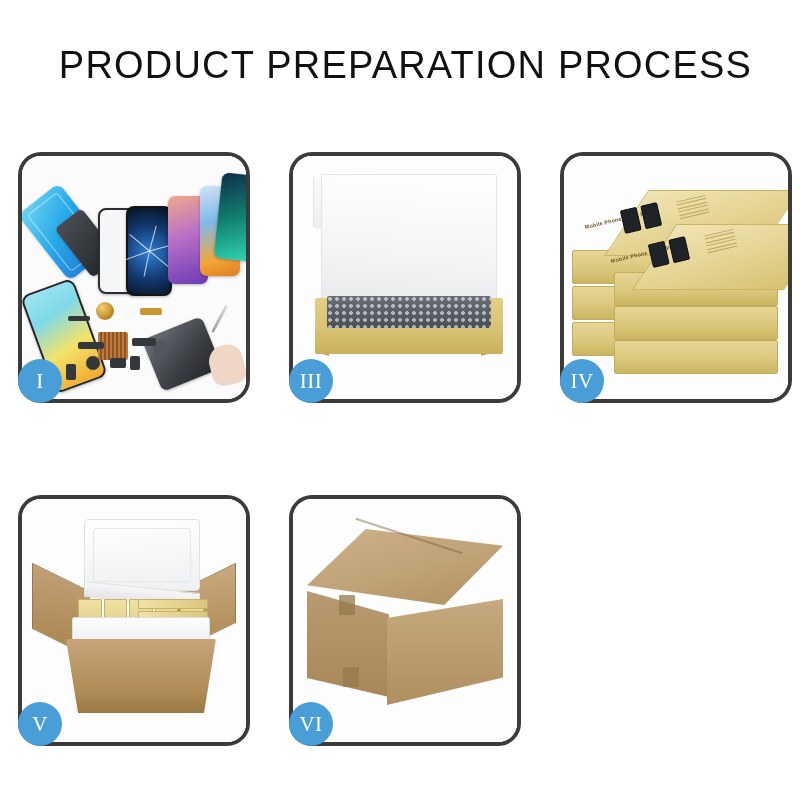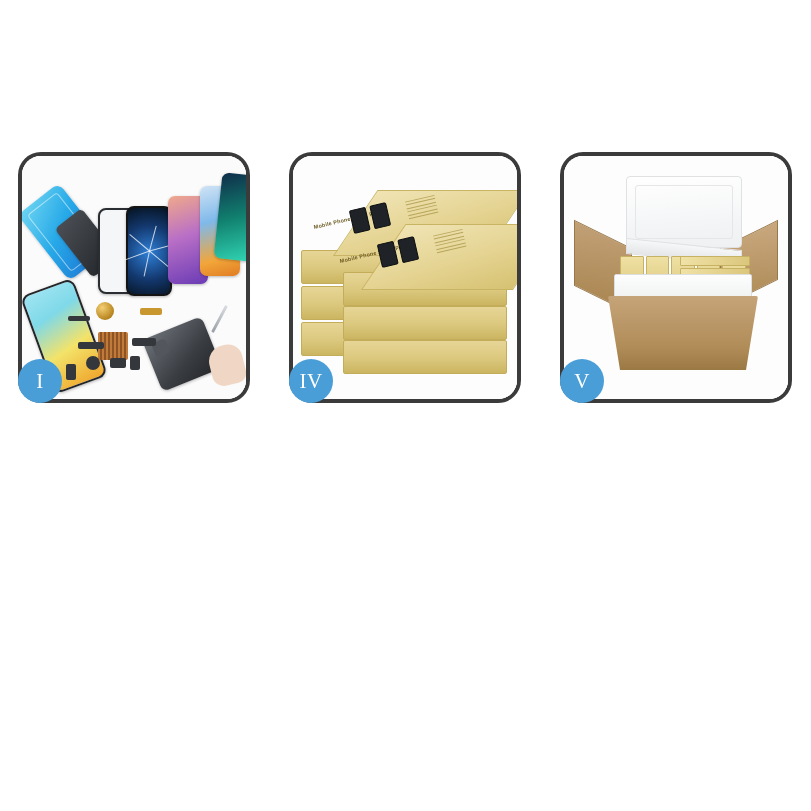--- a/index.html
+++ b/index.html
@@ -321,20 +321,21 @@
     position:absolute; width:16px; height:20px;
     background:rgba(150,120,78,.75); border-radius:1px;
   }
 </style>
 </head>
 <body>
 
 <div class="page">
 
   <div class="header">
+    <div class="title">PRODUCT PREPARATION PROCESS</div>
   </div>
 
   <div class="grid">
 
     <div class="card">
       <div class="card-inner">
         <div class="scene p1">
           <div class="ph ph-a"></div>
           <div class="ph ph-b"></div>
           <div class="ph ph-c"></div>
@@ -363,20 +364,34 @@
           <div class="prt" style="left:108px; top:200px; width:10px; height:14px;"></div>
           <div class="prt" style="left:44px; top:208px; width:10px; height:16px;"></div>
           <div class="driver" style="left:196px; top:148px;"></div>
           <div class="hand"></div>
         </div>
       </div>
       <div class="badge">I</div>
     </div>
 
 
+    <div class="card">
+      <div class="card-inner">
+        <div class="scene p3">
+          <div class="lid-wing-l"></div>
+          <div class="lid-wing-r"></div>
+          <div class="lid"></div>
+          <div class="tray-edge-l"></div>
+          <div class="tray-edge-r"></div>
+          <div class="box-tray"></div>
+          <div class="tray-fill"></div>
+        </div>
+      </div>
+      <div class="badge">III</div>
+    </div>
 
     <div class="card">
       <div class="card-inner">
         <div class="scene p4">
           <div class="stack">
 
             <div class="gbox" style="left:2px; top:74px; width:110px;"></div>
             <div class="gbox" style="left:2px; top:110px; width:110px;"></div>
             <div class="gbox" style="left:2px; top:146px; width:110px;"></div>
 
@@ -439,15 +454,28 @@
             <div class="ib2"></div>
             <div class="ib2"></div>
           </div>
           <div class="foam-rim"></div>
           <div class="carton-body"></div>
         </div>
       </div>
       <div class="badge">V</div>
     </div>
 
+    <div class="card">
+      <div class="card-inner">
+        <div class="scene p6">
+          <div class="c-top"></div>
+          <div class="c-front"></div>
+          <div class="c-side"></div>
+          <div class="c-seam"></div>
+          <div class="c-tape" style="left:46px; top:96px;"></div>
+          <div class="c-tape" style="left:50px; top:168px;"></div>
+        </div>
+      </div>
+      <div class="badge">VI</div>
+    </div>
 
   </div>
 </div>
 
 </body></html>

